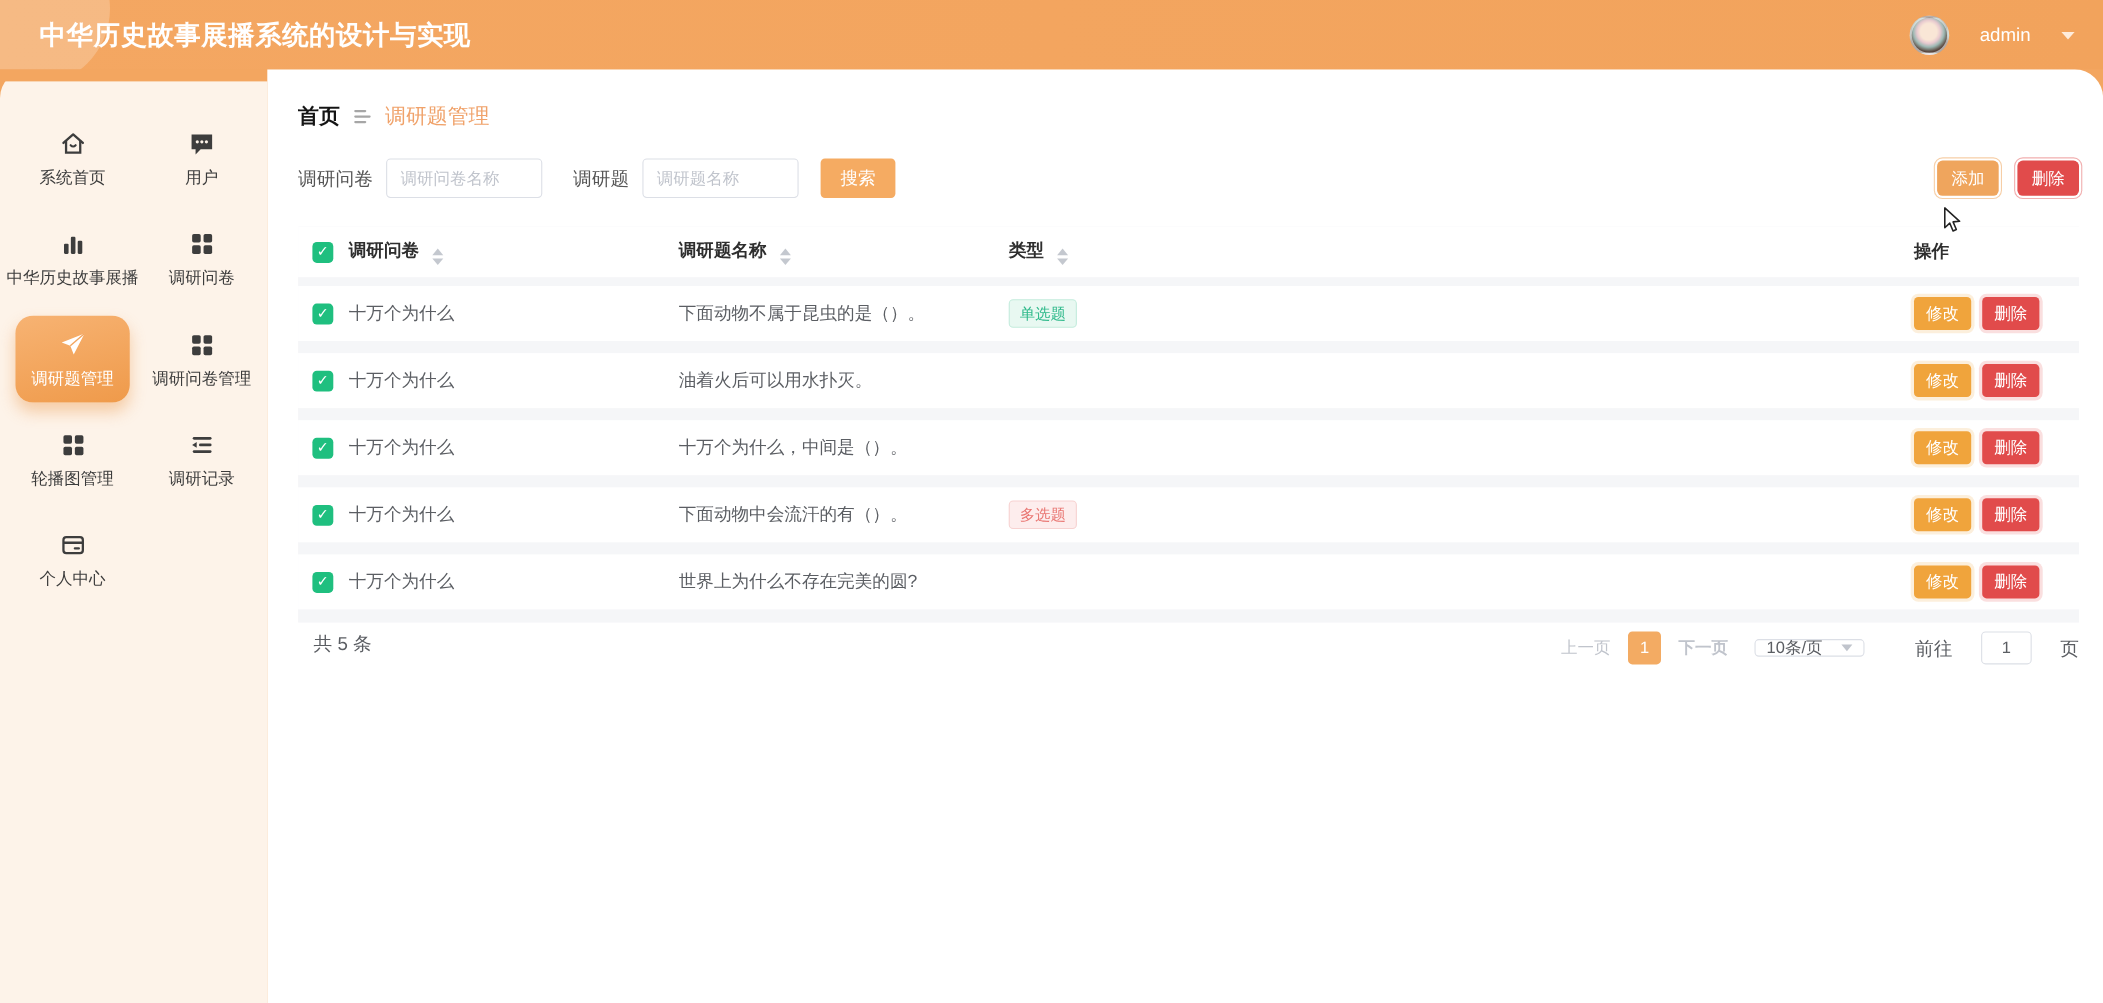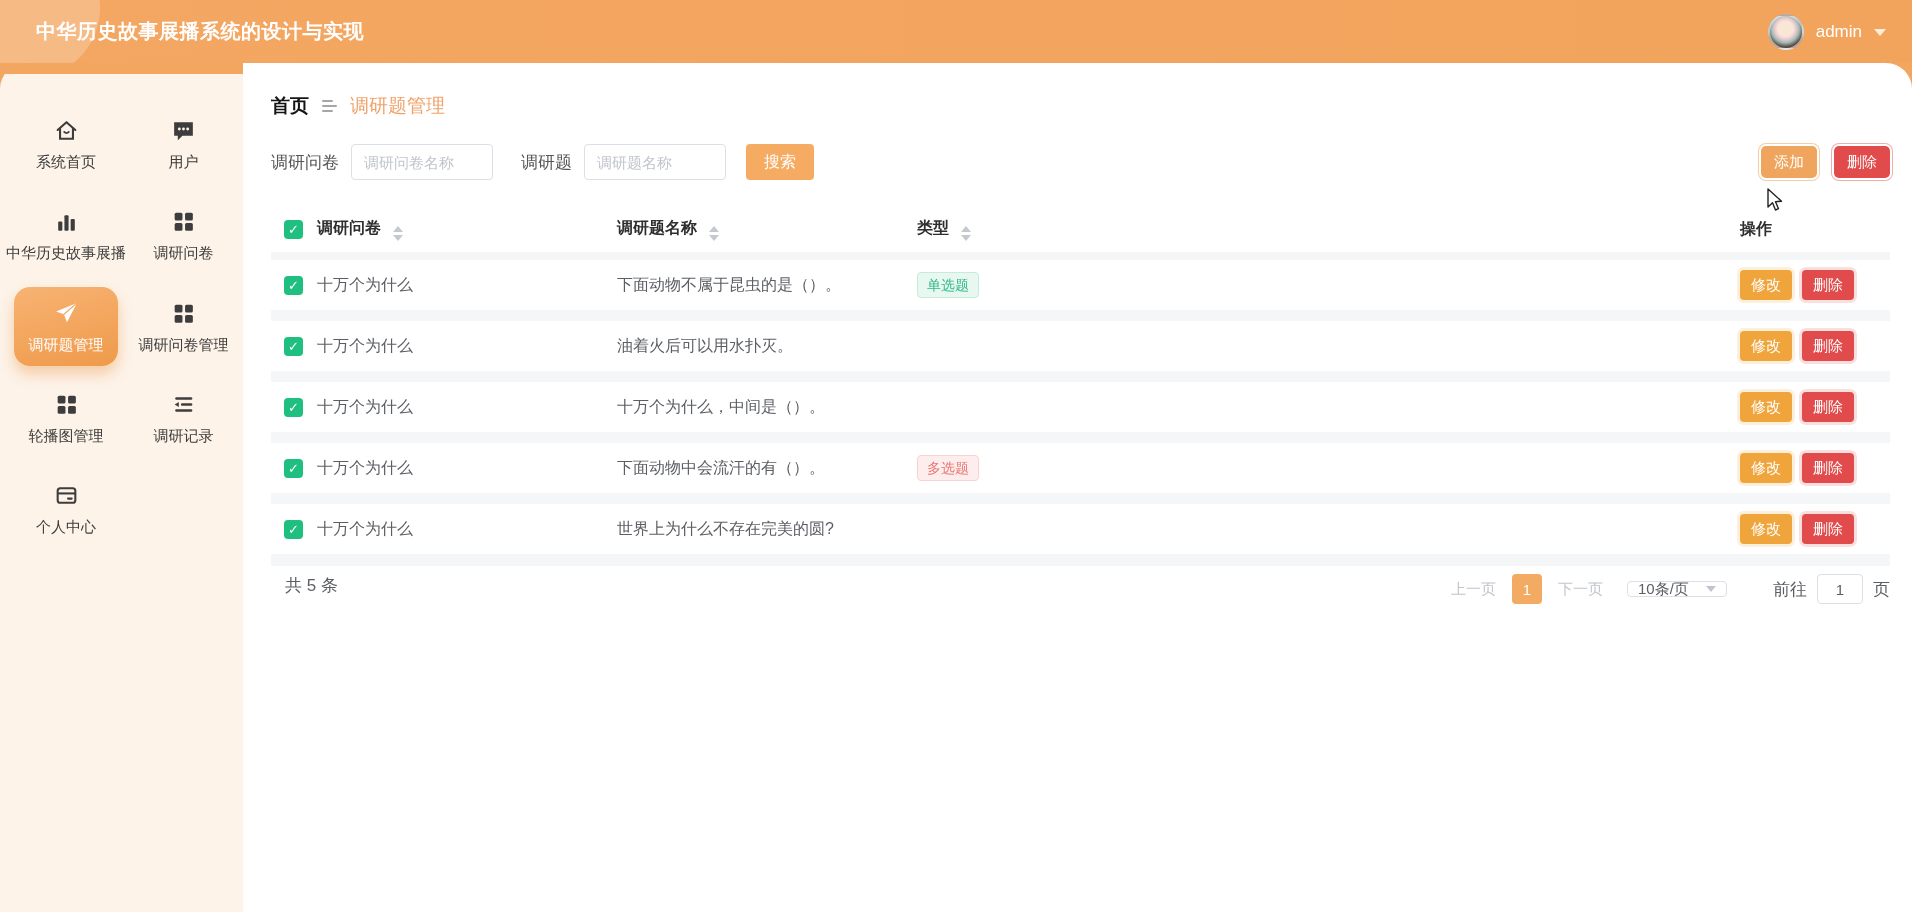--- a/index.html
+++ b/index.html
@@ -5,22 +5,22 @@
   * { margin:0; padding:0; box-sizing:border-box; }
   html,body { width:1912px; height:912px; overflow:hidden; }
   body { background:#f3a660; font-family:"Liberation Sans","DejaVu Sans",sans-serif; position:relative; }
 
   
   .header { height:63px; display:flex; align-items:center; justify-content:space-between;
             padding:0 26px 0 36px; position:relative; overflow:hidden;
             background:linear-gradient(90deg,#f4a762,#f2a35c); }
   .header-glow { position:absolute; left:-40px; top:-62px; width:140px; height:140px;
                  border-radius:50%; background:rgba(255,255,255,0.22); }
-  .app-title { color:#fff; font-size:20px; font-weight:bold; letter-spacing:.5px; position:relative; }
-  .user-area { display:flex; align-items:center; gap:12px; position:relative; }
+  .app-title { color:#fff; font-size:24px; font-weight:bold; letter-spacing:.5px; position:relative; }
+  .user-area { display:flex; align-items:center; gap:28px; position:relative; }
   .avatar { width:36px; height:36px; border-radius:50%;
             background:radial-gradient(circle at 48% 40%, #f9e6d6 0 30%, #e8c9cf 42%, #9db9b4 55%, #5a463d 72%, #3c2f2a 100%);
             border:2px solid rgba(255,255,255,.55); }
   .username { color:#fff; font-size:17px; }
   .caret-down { width:0; height:0; border-left:6px solid transparent; border-right:6px solid transparent;
                 border-top:7px solid rgba(255,240,225,.95); margin-top:2px; }
 
   
   .shell { display:flex; height:849px; border-radius:26px 26px 0 0; overflow:hidden; }
 
@@ -88,27 +88,27 @@
              border:none; cursor:pointer; }
   .row-btn.edit { background:#f0a43c; box-shadow:0 0 0 3px rgba(240,164,60,.18); }
   .row-btn.delete { background:#e14b4b; box-shadow:0 0 0 3px rgba(225,75,75,.18); }
 
   
   .footer { display:flex; align-items:flex-start; margin-top:8px; color:#5b5e63; font-size:17px; padding-left:14px; }
   .pager { margin-left:auto; display:flex; align-items:center; }
   .pg-prev,.pg-next { color:#c0c4cc; font-size:15px; cursor:default; }
   .pg-cur { width:30px; height:30px; background:#f3ab63; color:#fff; border-radius:4px;
             display:flex; align-items:center; justify-content:center; font-size:15px; margin:0 16px; cursor:pointer; }
-  .pg-next { margin-right:24px; }
+  .pg-next { margin-right:24px;font-weight:bold; }
   .pg-size { width:100px; height:16px; border:1px solid #dcdfe6; border-radius:4px; background:#fff;
              display:flex; align-items:center; justify-content:space-between; padding:0 10px;
              font-size:15px; color:#5b5e63; cursor:pointer; }
   .size-caret { width:0; height:0; border-left:5px solid transparent; border-right:5px solid transparent;
                 border-top:6px solid #c0c4cc; }
-  .goto { display:flex; align-items:center; gap:10px; margin-left:46px; font-size:17px; }
+  .goto { display:flex; align-items:center; gap:26px; margin-left:46px; font-size:17px; }
   .goto-input { width:46px; height:30px; border:1px solid #dcdfe6; border-radius:4px;
                 text-align:center; font-size:15px; color:#5b5e63; outline:none; }
 
   .mouse-cursor { position:absolute; left:1766px; top:188px; z-index:50; pointer-events:none; }
 </style>
 </head>
 <body>
 
 <div class="header">
   <span class="header-glow"></span>

